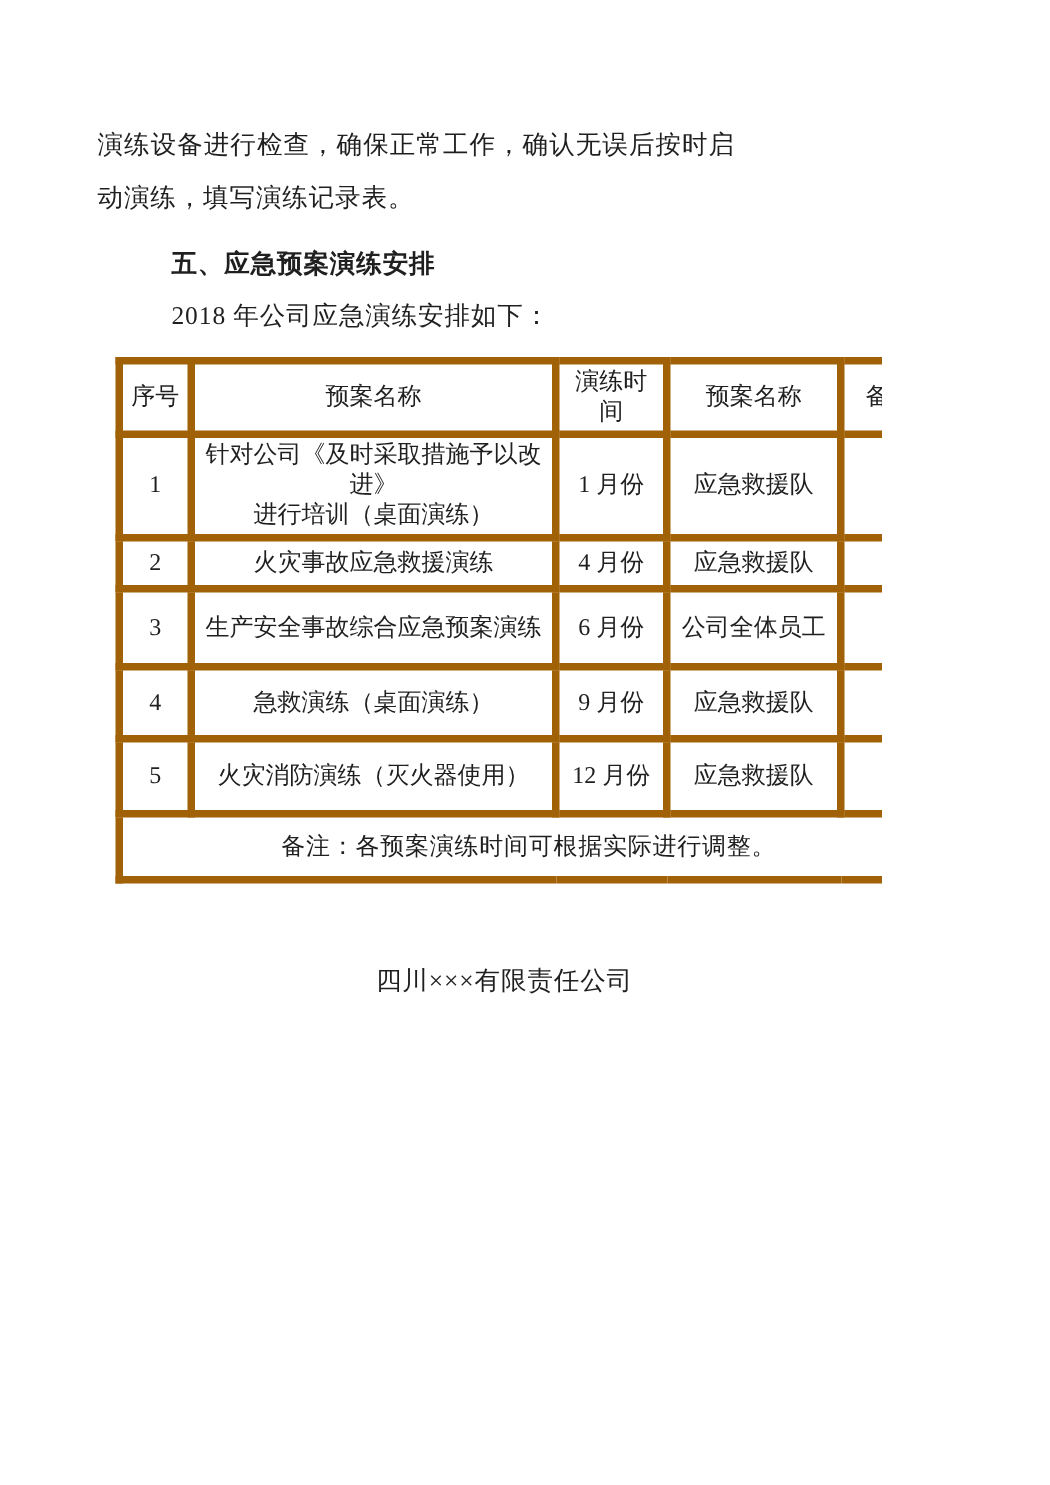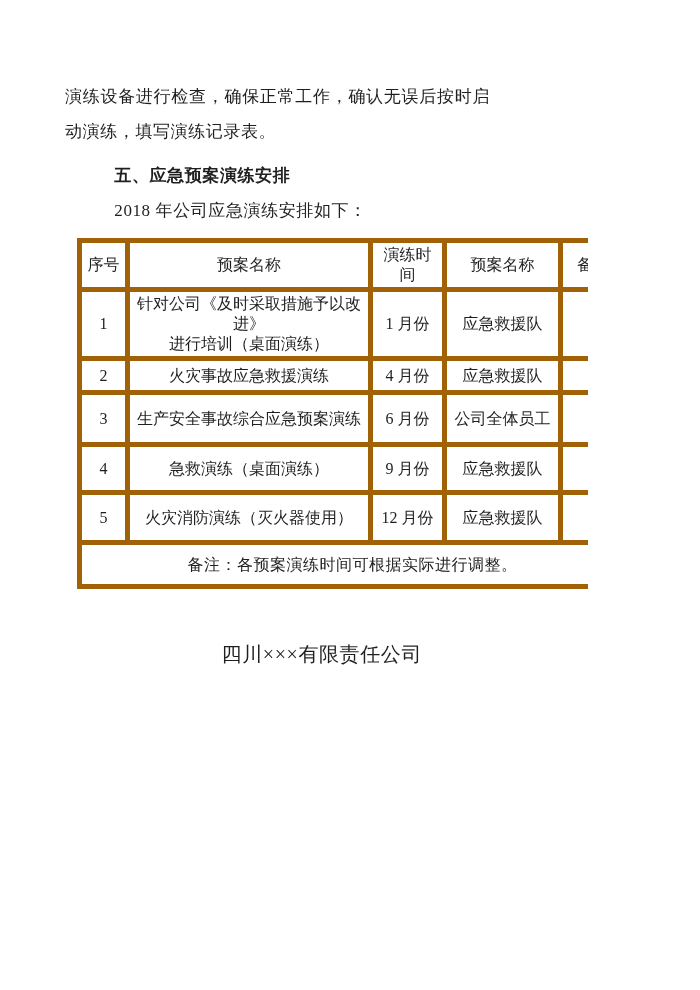--- a/index.html
+++ b/index.html
@@ -69,21 +69,21 @@
   td.note-cell {
     text-align: left;
     font-size: 17px;
     padding-left: 8px;
     letter-spacing: 0.5px;
   }
   .signature {
     margin-top: 46px;
     text-align: right;
     padding-right: 68px;
-    font-size: 20px;
+    font-size: 17px;
     letter-spacing: 0.6px;
   }
   .signature .company { line-height: 38px; }
   .signature .date { line-height: 38px; margin-top: 8px; }
 </style>
 </head>
 <body>
 
 <div class="page">
 

